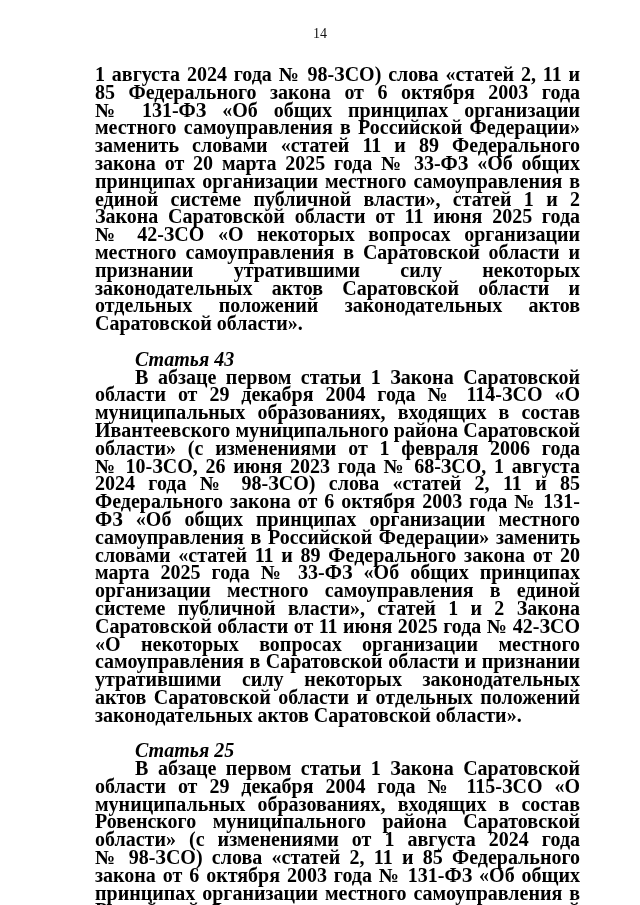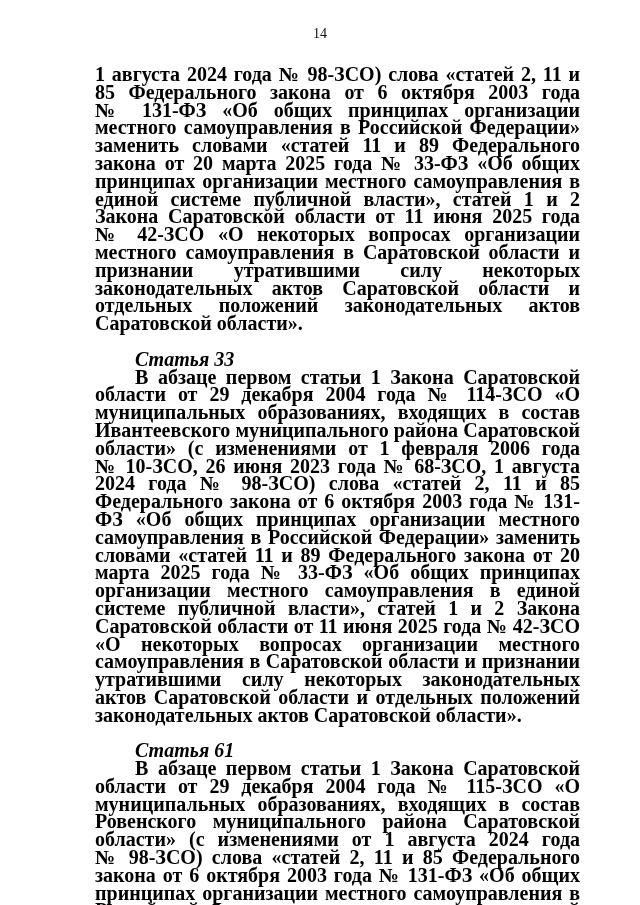--- a/index.html
+++ b/index.html
@@ -55,23 +55,23 @@
 <body>
 
 <div class="page">
 
   <div class="page-number">14</div>
 
   <div class="content">
 
     <p class="para no-indent">1 августа 2024 года №&nbsp;98-ЗСО) слова «статей 2, 11 и 85 Федерального закона от 6 октября 2003 года №&nbsp;131-ФЗ «Об общих принципах организации местного самоуправления в Российской Федерации» заменить словами «статей 11 и 89 Федерального закона от 20 марта 2025 года №&nbsp;33-ФЗ «Об общих принципах организации местного самоуправления в единой системе публичной власти», статей 1 и 2 Закона Саратовской области от 11 июня 2025 года №&nbsp;42-ЗСО «О некоторых вопросах организации местного самоуправления в Саратовской области и признании утратившими силу некоторых законодательных актов Саратовской области и отдельных положений законодательных актов Саратовской области».</p>
 
-    <p class="article-heading">Статья 33</p>
+    <p class="article-heading">Статья 43</p>
 
     <p class="para">В абзаце первом статьи 1 Закона Саратовской области от 29 декабря 2004 года №&nbsp;114-ЗСО «О муниципальных образованиях, входящих в состав Ивантеевского муниципального района Саратовской области» (с изменениями от 1 февраля 2006 года №&nbsp;10-ЗСО, 26 июня 2023 года №&nbsp;68-ЗСО, 1 августа 2024 года №&nbsp;98-ЗСО) слова «статей 2, 11 и 85 Федерального закона от 6 октября 2003 года №&nbsp;131-ФЗ «Об общих принципах организации местного самоуправления в Российской Федерации» заменить словами «статей 11 и 89 Федерального закона от 20 марта 2025 года №&nbsp;33-ФЗ «Об общих принципах организации местного самоуправления в единой системе публичной власти», статей 1 и 2 Закона Саратовской области от 11 июня 2025 года №&nbsp;42-ЗСО «О некоторых вопросах организации местного самоуправления в Саратовской области и признании утратившими силу некоторых законодательных актов Саратовской области и отдельных положений законодательных актов Саратовской области».</p>
 
-    <p class="article-heading">Статья 61</p>
+    <p class="article-heading">Статья 25</p>
 
     <p class="para">В абзаце первом статьи 1 Закона Саратовской области от 29 декабря 2004 года №&nbsp;115-ЗСО «О муниципальных образованиях, входящих в состав Ровенского муниципального района Саратовской области» (с изменениями от 1 августа 2024 года №&nbsp;98-ЗСО) слова «статей 2, 11 и 85 Федерального закона от 6 октября 2003 года №&nbsp;131-ФЗ «Об общих принципах организации местного самоуправления в Российской Федерации» заменить словами «статей 11 и 89 Федерального закона от 20 марта 2025 года №&nbsp;33-ФЗ «Об общих принципах организации местного самоуправления в единой системе публичной власти», статей 1 и 2 Закона Саратовской области от 11 июня 2025 года №&nbsp;42-ЗСО «О некоторых вопросах организации местного самоуправления в Саратовской области и признании утратившими силу некоторых законодательных актов Саратовской области и отдельных положений законодательных актов Саратовской области».</p>
 
   </div>
 
 </div>
 
 </body></html>

